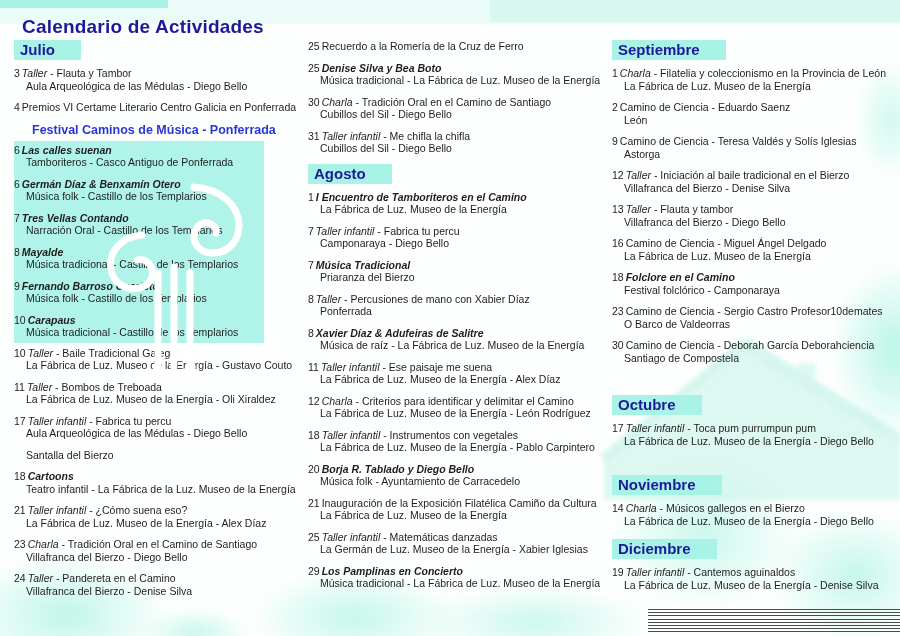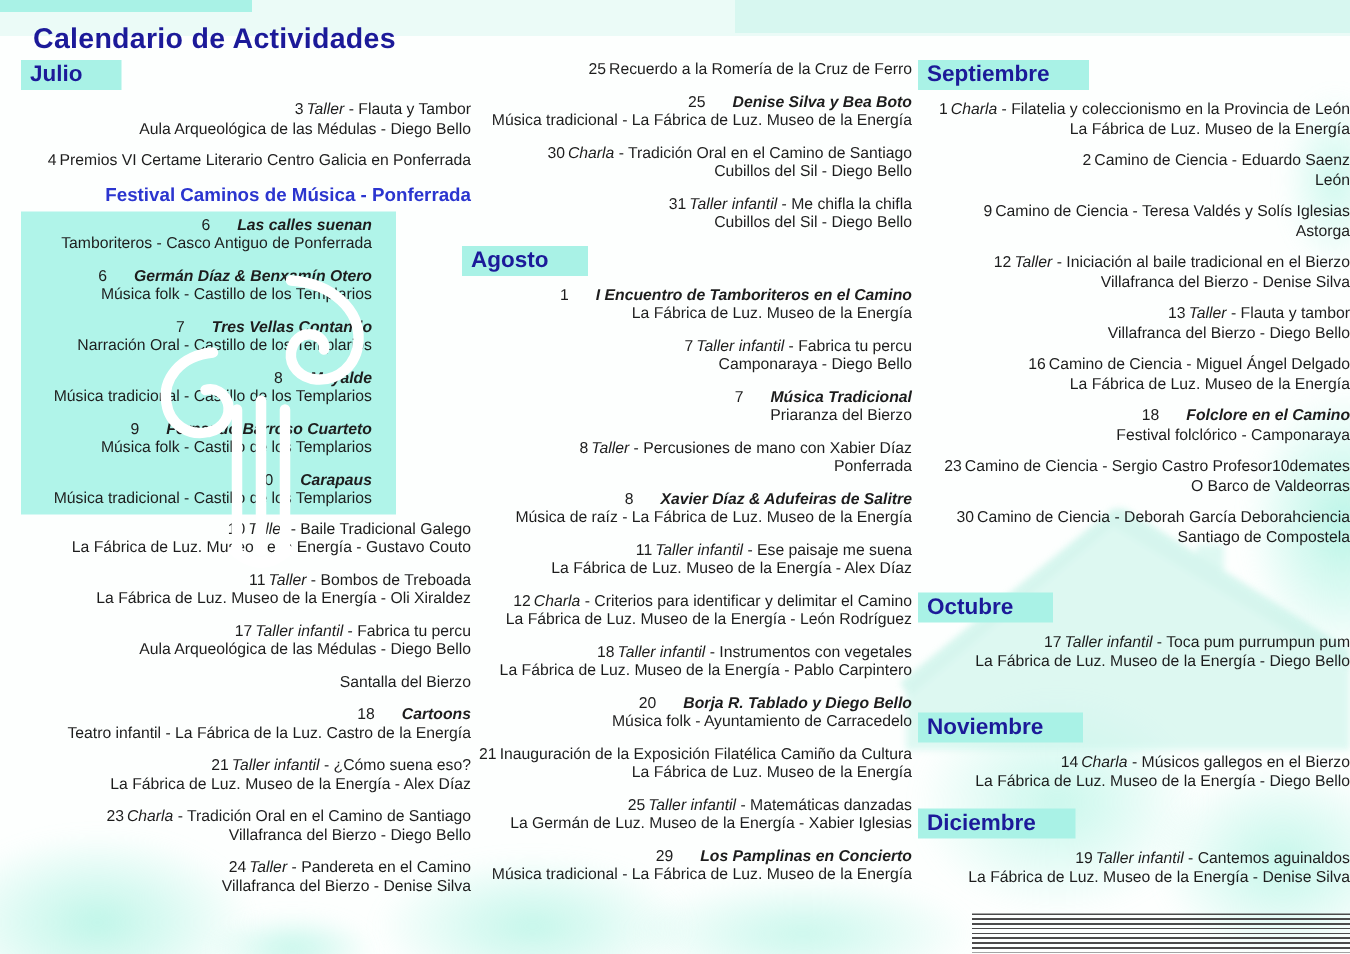--- a/index.html
+++ b/index.html
@@ -26,40 +26,40 @@
   .house{position:absolute;left:600px;top:335px;width:300px;height:165px;filter:blur(2px);opacity:.6;}
   .staff{
     position:absolute;left:648px;top:609px;width:252px;height:26px;
     background:repeating-linear-gradient(to bottom,#4b4b4b 0 1px,transparent 1px 3.2px);
   }
   
   .page-title{
     position:absolute;left:22px;top:16px;
     font-size:19px;font-weight:bold;color:var(--navy,#1c1a99);letter-spacing:.2px;
   }
-  .col{position:absolute;width:300px;text-align:right;}
+  .col{position:absolute;width:300px;}
   .col0{left:14px;top:40px;}
   .col1{left:308px;top:40px;}
   .col2{left:612px;top:40px;width:288px;}
   .month{
     display:table;font-size:15px;font-weight:bold;color:var(--navy,#1c1a99);
     background:var(--accent,#a9f2e6);padding:1px 26px 2px 6px;margin:0 0 7px 0;line-height:17px;
   }
   .festival-title{
     font-size:12.5px;font-weight:bold;color:var(--blue,#2b35cf);
     margin:2px 0 3px 18px;line-height:15px;white-space:nowrap;
   }
   .evbox{position:relative;width:234px;background:var(--boxbg,#b0f4e9);padding:3px 16px 1px 0;margin-bottom:4px;}
   .violin{position:absolute;left:72px;top:40px;width:160px;height:200px;pointer-events:none;}
   .ev{margin:0 0 9px 0;font-size:10.5px;line-height:12.5px;color:#1d1d1d;}
   .ev-title{white-space:nowrap;}
   .ev-detail{margin-left:12px;white-space:nowrap;}
   .day{margin-right:2px;}
   .i{font-style:italic;}
-  .bi{font-style:italic;font-weight:bold;margin-left:16px;}
+  .bi{font-style:italic;font-weight:bold;}
   .evbox .ev{margin-bottom:9px;}
   .evbox .ev:last-child{margin-bottom:3px;}
 </style>
 </head>
 <body>
 
 <div class="page">
 
   <div class="top-band"></div>
   <div class="top-band2"></div>
@@ -157,21 +157,21 @@
     <div class="ev-title"><span class="day">17</span><span class="i">Taller infantil</span><span> - Fabrica tu percu</span></div>
     <div class="ev-detail">Aula Arqueológica de las Médulas - Diego Bello</div>
   </div>
 
   <div class="ev">
     <div class="ev-detail">Santalla del Bierzo</div>
   </div>
 
   <div class="ev">
     <div class="ev-title"><span class="day">18</span><span class="bi">Cartoons</span><span></span></div>
-    <div class="ev-detail">Teatro infantil - La Fábrica de la Luz. Castro de la Energía</div>
+    <div class="ev-detail">Teatro infantil - La Fábrica de la Luz. Museo de la Energía</div>
   </div>
 
   <div class="ev">
     <div class="ev-title"><span class="day">21</span><span class="i">Taller infantil</span><span> - ¿Cómo suena eso?</span></div>
     <div class="ev-detail">La Fábrica de Luz. Museo de la Energía - Alex Díaz</div>
   </div>
 
   <div class="ev">
     <div class="ev-title"><span class="day">23</span><span class="i">Charla</span><span> - Tradición Oral en el Camino de Santiago</span></div>
     <div class="ev-detail">Villafranca del Bierzo - Diego Bello</div>

